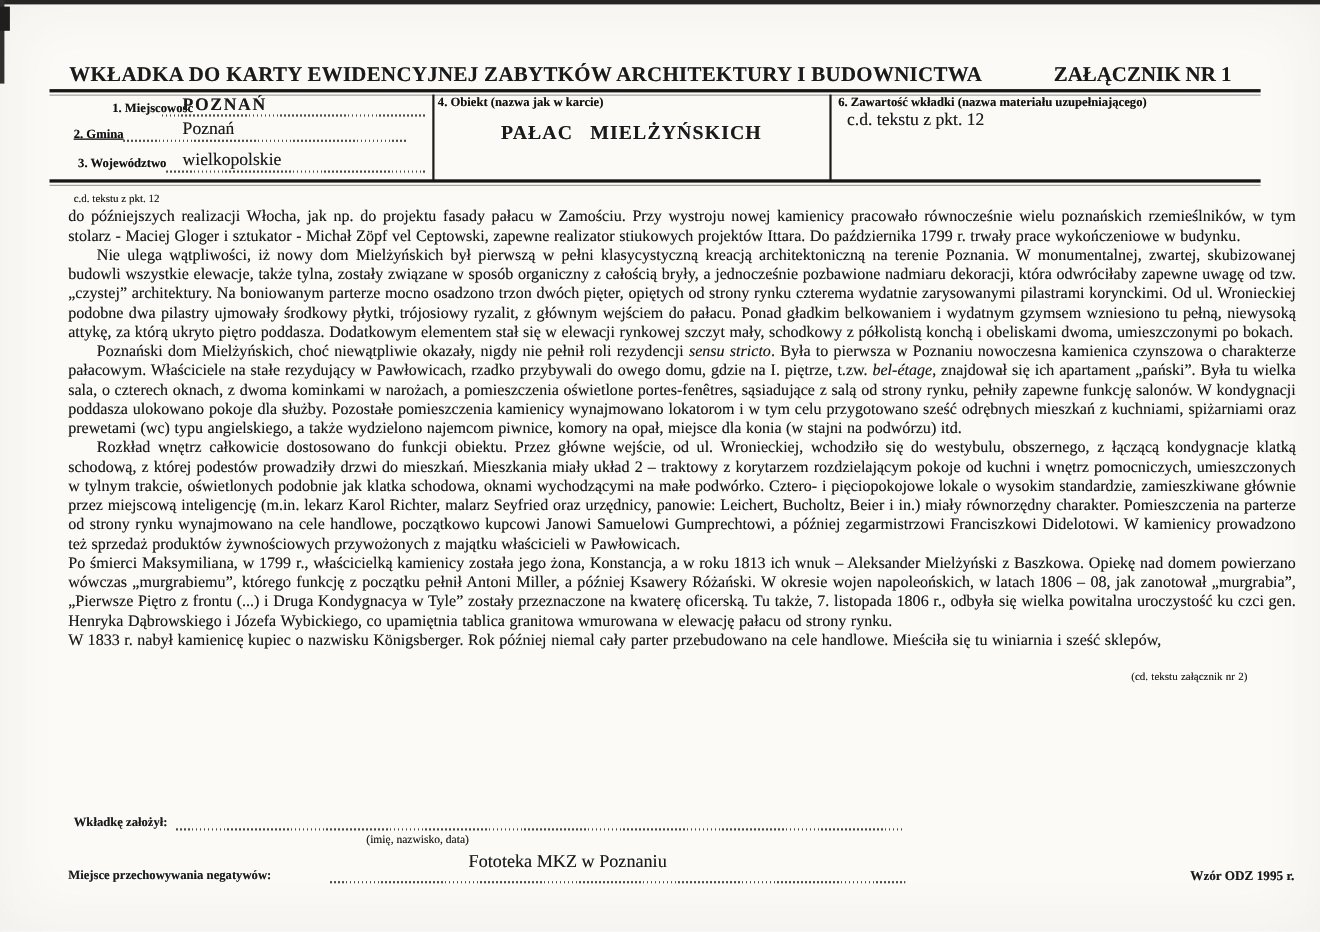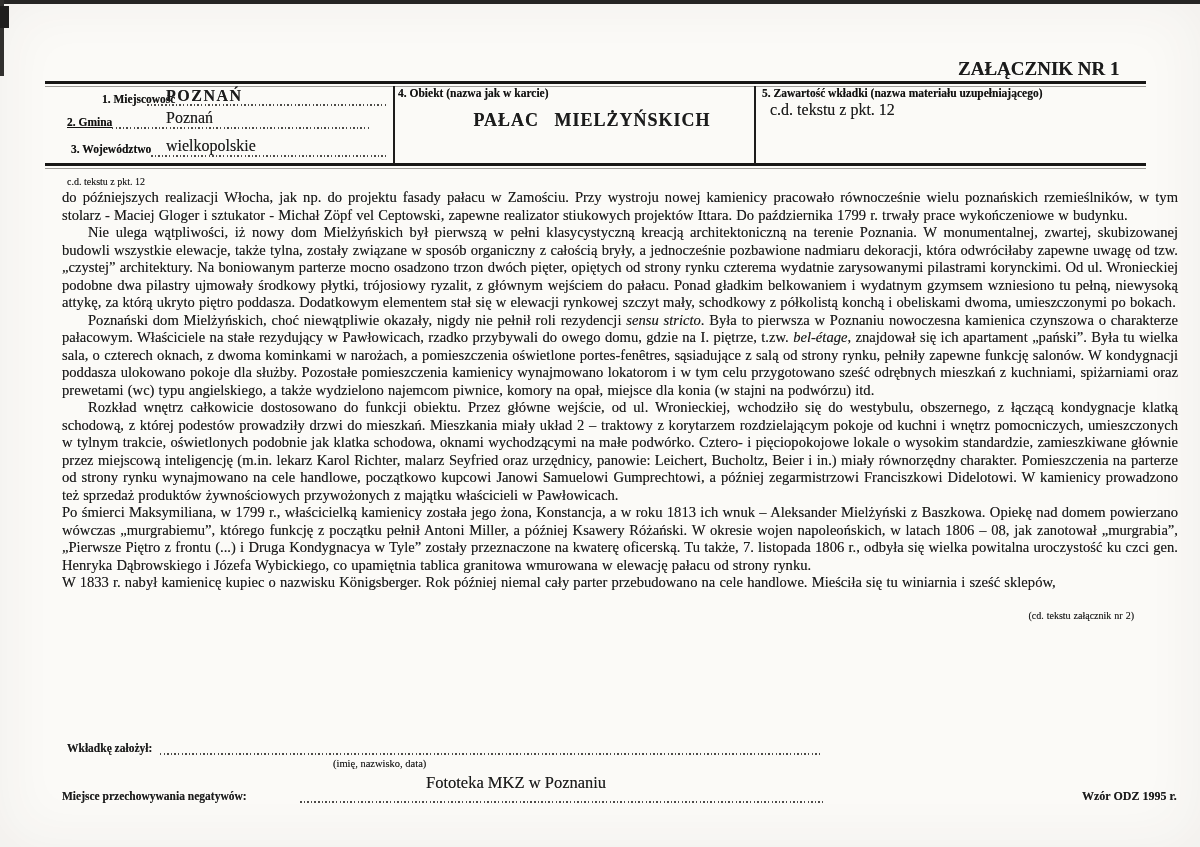--- a/index.html
+++ b/index.html
@@ -20,21 +20,21 @@
   .hrule{position:absolute;left:45px;width:1101px;height:3px;background:#171615;}
   .hrule::after{content:"";position:absolute;left:0;right:0;top:5px;height:1px;background:#9c9a96;}
   .hrule-top{top:81px;}
   .hrule-bot{top:163px;}
   .vrule{position:absolute;top:86px;height:78px;width:2px;background:#1d1c1b;}
   .v1{left:393px;} .v2{left:754px;}
   .lbl{position:absolute;font-weight:bold;font-size:11.5px;color:#121211;white-space:nowrap;}
   .dots{position:absolute;height:2px;background:repeating-linear-gradient(to right,#4c4a47 0 1.5px,transparent 1.5px 3.6px);}
   .val{position:absolute;font-size:16px;white-space:nowrap;}
   .val-caps{font-weight:bold;letter-spacing:1.5px;}
-  .obj-name{position:absolute;left:393px;top:110px;width:362px;text-align:center;font-weight:bold;font-size:18px;letter-spacing:1px;word-spacing:10px;white-space:nowrap;padding-left:18px;}
+  .obj-name{position:absolute;left:393px;top:110px;width:362px;text-align:center;font-weight:bold;font-size:18px;letter-spacing:1px;word-spacing:10px;white-space:nowrap;}
   
   .cont-note{position:absolute;left:67px;top:176px;font-size:10px;white-space:nowrap;}
   .body-text{position:absolute;left:62px;top:189px;width:1116px;font-size:14.6px;line-height:17.5px;text-align:justify;word-spacing:.5px;}
   .body-text p{margin:0;}
   .ind{text-indent:26px;}
   .end-note{text-align:right;font-size:10px;margin-top:15px;padding-right:44px;}
   
   .f-val{position:absolute;font-size:16.5px;white-space:nowrap;}
   .f-lbl{position:absolute;font-weight:bold;font-size:11.5px;white-space:nowrap;}
   .f-hint{position:absolute;font-size:10.5px;white-space:nowrap;}
@@ -42,20 +42,21 @@
 </style>
 </head>
 <body>
 
 <div class="page">
 
   <div class="edge-top"></div>
   <div class="edge-left"></div>
   <div class="edge-corner"></div>
 
+  <div class="doc-title">WKŁADKA DO KARTY EWIDENCYJNEJ ZABYTKÓW ARCHITEKTURY I BUDOWNICTWA</div>
   <div class="attachment">ZAŁĄCZNIK NR 1</div>
   <div class="hrule hrule-top"></div>
   <div class="hrule hrule-bot"></div>
   <div class="vrule v1"></div>
   <div class="vrule v2"></div>
 
   <div class="lbl" style="left:59px;top:93px;margin-left:43px;">1. Miejscowość</div>
   <div class="dots" style="left:147px;top:104px;width:240px;"></div>
   <div class="val val-caps" style="left:166px;top:87px;">POZNAŃ</div>
 
@@ -63,21 +64,21 @@
   <div class="dots" style="left:112px;top:127px;width:258px;"></div>
   <div class="val" style="left:166px;top:109px;">Poznań</div>
 
   <div class="lbl" style="left:71px;top:143px;text-align:right;">3. Województwo</div>
   <div class="dots" style="left:151px;top:155px;width:236px;"></div>
   <div class="val" style="left:166px;top:137px;">wielkopolskie</div>
 
   <div class="lbl" style="left:398px;top:87px;">4. Obiekt (nazwa jak w karcie)</div>
   <div class="obj-name">PAŁAC MIELŻYŃSKICH</div>
 
-  <div class="lbl" style="left:762px;top:87px;">5. Zawartość wkładki (nazwa materiału uzupełniającego)</div>
+  <div class="lbl" style="left:762px;top:87px;">6. Zawartość wkładki (nazwa materiału uzupełniającego)</div>
   <div class="val" style="left:770px;top:101px;">c.d. tekstu z pkt. 12</div>
 
   <div class="cont-note">c.d. tekstu z pkt. 12</div>
   <div class="body-text">
     <p>do późniejszych realizacji Włocha, jak np. do projektu fasady pałacu w Zamościu. Przy wystroju nowej kamienicy pracowało równocześnie wielu poznańskich rzemieślników, w tym stolarz - Maciej Gloger i sztukator - Michał Zöpf vel Ceptowski, zapewne realizator stiukowych projektów Ittara. Do października 1799 r. trwały prace wykończeniowe w budynku.</p>
     <p class="ind">Nie ulega wątpliwości, iż nowy dom Mielżyńskich był pierwszą w pełni klasycystyczną kreacją architektoniczną na terenie Poznania. W monumentalnej, zwartej, skubizowanej budowli wszystkie elewacje, także tylna, zostały związane w sposób organiczny z całością bryły, a jednocześnie pozbawione nadmiaru dekoracji, która odwróciłaby zapewne uwagę od tzw. „czystej” architektury. Na boniowanym parterze mocno osadzono trzon dwóch pięter, opiętych od strony rynku czterema wydatnie zarysowanymi pilastrami korynckimi. Od ul. Wronieckiej podobne dwa pilastry ujmowały środkowy płytki, trójosiowy ryzalit, z głównym wejściem do pałacu. Ponad gładkim belkowaniem i wydatnym gzymsem wzniesiono tu pełną, niewysoką attykę, za którą ukryto piętro poddasza. Dodatkowym elementem stał się w elewacji rynkowej szczyt mały, schodkowy z półkolistą konchą i obeliskami dwoma, umieszczonymi po bokach.</p>
     <p class="ind"><span>Poznański dom Mielżyńskich, choć niewątpliwie okazały, nigdy nie pełnił roli rezydencji </span><i>sensu stricto</i><span>. Była to pierwsza w Poznaniu nowoczesna kamienica czynszowa o charakterze pałacowym. Właściciele na stałe rezydujący w Pawłowicach, rzadko przybywali do owego domu, gdzie na I. piętrze, t.zw. </span><i>bel-étage</i><span>, znajdował się ich apartament „pański”. Była tu wielka sala, o czterech oknach, z dwoma kominkami w narożach, a pomieszczenia oświetlone portes-fenêtres, sąsiadujące z salą od strony rynku, pełniły zapewne funkcję salonów. W kondygnacji poddasza ulokowano pokoje dla służby. Pozostałe pomieszczenia kamienicy wynajmowano lokatorom i w tym celu przygotowano sześć odrębnych mieszkań z kuchniami, spiżarniami oraz prewetami (wc) typu angielskiego, a także wydzielono najemcom piwnice, komory na opał, miejsce dla konia (w stajni na podwórzu) itd.</span></p>
     <p class="ind">Rozkład wnętrz całkowicie dostosowano do funkcji obiektu. Przez główne wejście, od ul. Wronieckiej, wchodziło się do westybulu, obszernego, z łączącą kondygnacje klatką schodową, z której podestów prowadziły drzwi do mieszkań. Mieszkania miały układ 2 – traktowy z korytarzem rozdzielającym pokoje od kuchni i wnętrz pomocniczych, umieszczonych w tylnym trakcie, oświetlonych podobnie jak klatka schodowa, oknami wychodzącymi na małe podwórko. Cztero- i pięciopokojowe lokale o wysokim standardzie, zamieszkiwane głównie przez miejscową inteligencję (m.in. lekarz Karol Richter, malarz Seyfried oraz urzędnicy, panowie: Leichert, Bucholtz, Beier i in.) miały równorzędny charakter. Pomieszczenia na parterze od strony rynku wynajmowano na cele handlowe, początkowo kupcowi Janowi Samuelowi Gumprechtowi, a później zegarmistrzowi Franciszkowi Didelotowi. W kamienicy prowadzono też sprzedaż produktów żywnościowych przywożonych z majątku właścicieli w Pawłowicach.</p>
     <p>Po śmierci Maksymiliana, w 1799 r., właścicielką kamienicy została jego żona, Konstancja, a w roku 1813 ich wnuk – Aleksander Mielżyński z Baszkowa. Opiekę nad domem powierzano wówczas „murgrabiemu”, którego funkcję z początku pełnił Antoni Miller, a później Ksawery Różański. W okresie wojen napoleońskich, w latach 1806 – 08, jak zanotował „murgrabia”, „Pierwsze Piętro z frontu (...) i Druga Kondygnacya w Tyle” zostały przeznaczone na kwaterę oficerską. Tu także, 7. listopada 1806 r., odbyła się wielka powitalna uroczystość ku czci gen. Henryka Dąbrowskiego i Józefa Wybickiego, co upamiętnia tablica granitowa wmurowana w elewację pałacu od strony rynku.</p>
     <p>W 1833 r. nabył kamienicę kupiec o nazwisku Königsberger. Rok później niemal cały parter przebudowano na cele handlowe. Mieściła się tu winiarnia i sześć sklepów,</p>

